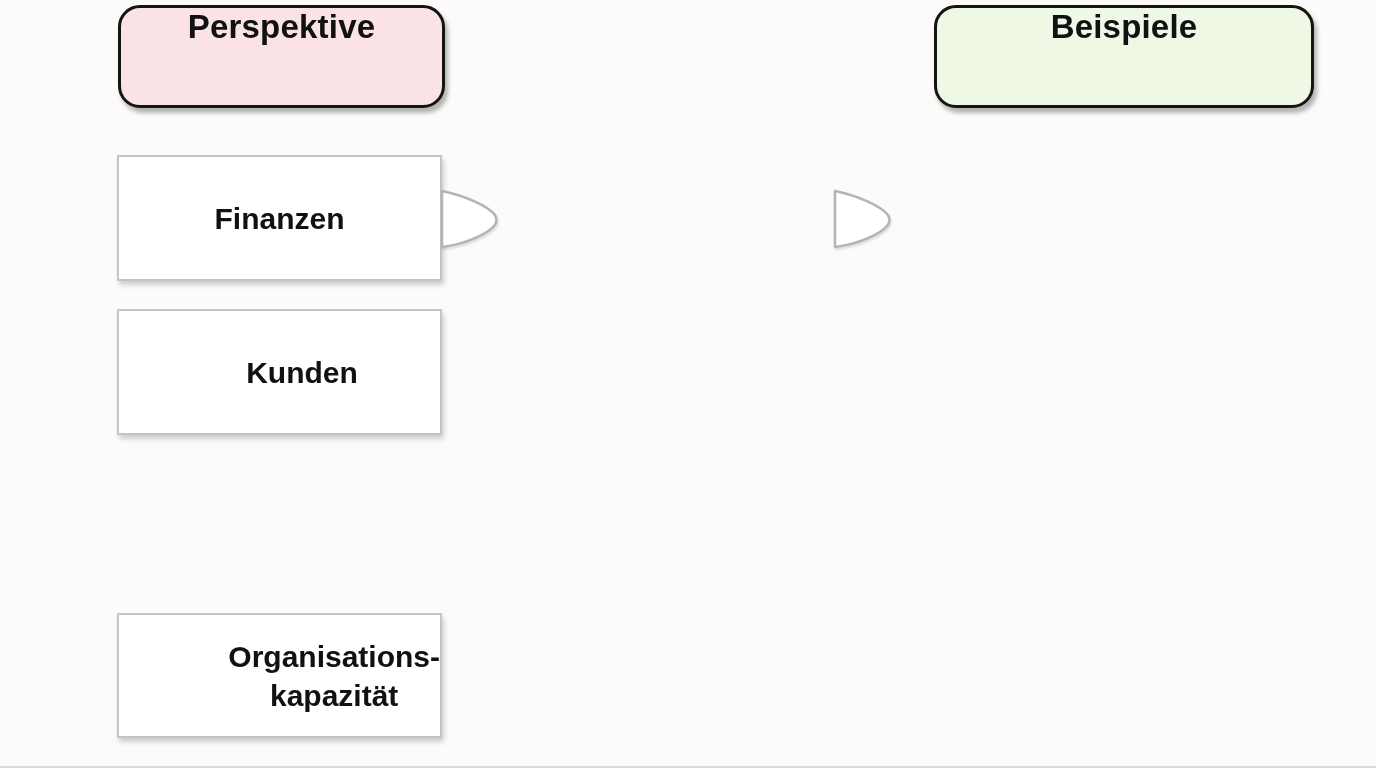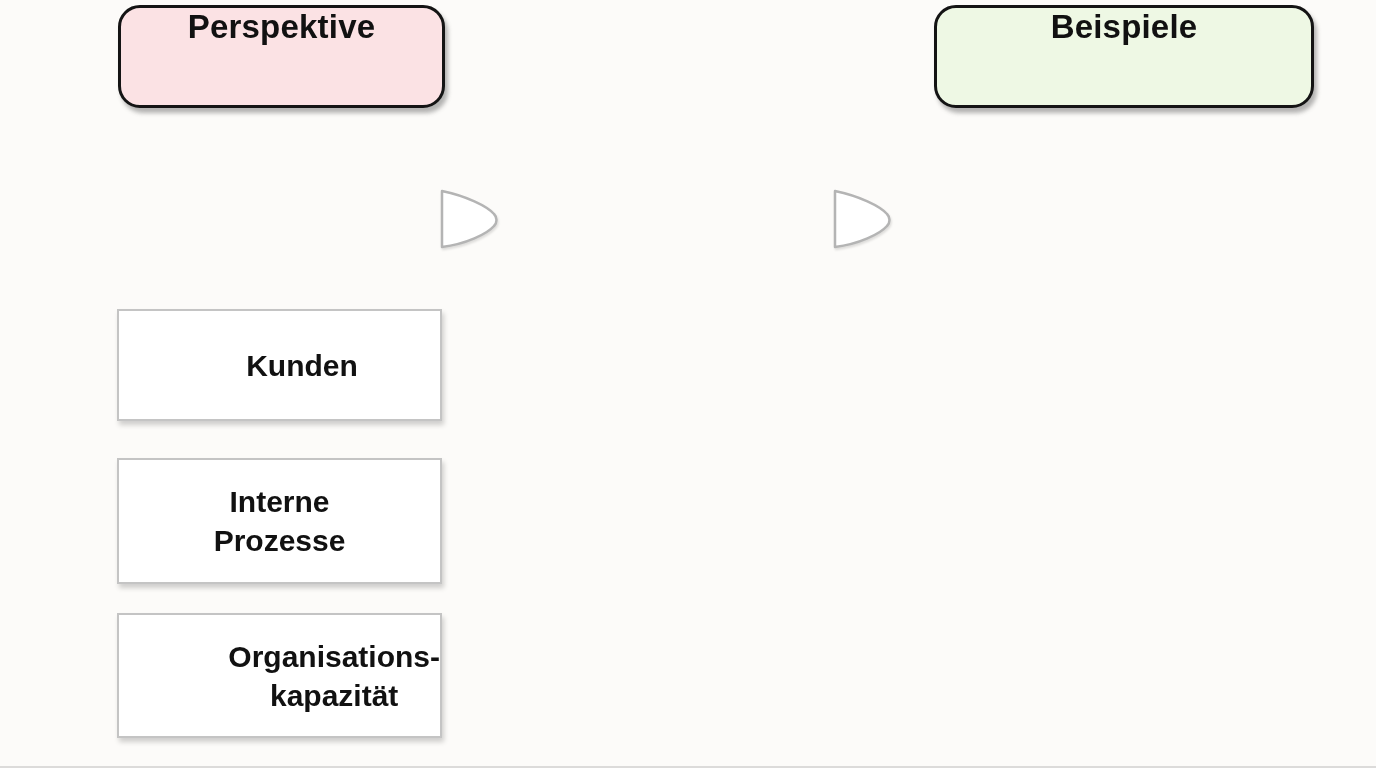--- a/index.html
+++ b/index.html
@@ -50,21 +50,21 @@
     font-weight: 700;
     color: #111111;
     line-height: 1.3;
     box-shadow: 2px 4px 5px rgba(0,0,0,0.18);
   }
   .node-box .label { white-space: pre-line; }
 
   .box-finanzen            { left: 117px; top: 155px; width: 325px; height: 126px; }
   .box-finanzielle         { left: 510px; top: 155px; width: 325px; height: 126px; }
   .box-kapitalrendite      { left: 903px; top: 155px; width: 380px; height: 126px; }
-  .box-kunden              { left: 117px; top: 309px; width: 325px; height: 112px; padding-left: 45px; }
+  .box-kunden              { left: 117px; top: 309px; width: 325px; height: 126px; padding-left: 45px; }
   .box-interne-prozesse    { left: 117px; top: 458px; width: 325px; height: 126px; }
   .box-organisation        { left: 117px; top: 613px; width: 325px; height: 125px; justify-content: flex-end; }
 
   
   .connector {
     position: absolute;
     width: 66px;
     height: 60px;
   }
   .connector-1 { left: 440px; top: 189px; }
@@ -86,43 +86,42 @@
 
   <div class="col-header hdr-perspektive" style="background: rgb(251, 226, 228);">
     <span class="label">Perspektive</span>
   </div>
 
 
   <div class="col-header hdr-beispiele" style="background: rgb(238, 248, 228);">
     <span class="label">Beispiele</span>
   </div>
 
+  <div class="node-box box-finanzen">
+    <span class="label">Finanzen</span>
+  </div>
 
   <div class="connector connector-1">
     <svg width="66" height="60" viewBox="0 0 66 60">
       <path d="M2,2 C26,7 47,17 54,25 A8.5,8.5 0 0 1 54,37 C47,45 26,55 2,58 Z" fill="#ffffff" stroke="#b4b4b4" stroke-width="2.5" stroke-linejoin="round"></path>
     </svg>
   </div>
 
 
   <div class="connector connector-2">
     <svg width="66" height="60" viewBox="0 0 66 60">
       <path d="M2,2 C26,7 47,17 54,25 A8.5,8.5 0 0 1 54,37 C47,45 26,55 2,58 Z" fill="#ffffff" stroke="#b4b4b4" stroke-width="2.5" stroke-linejoin="round"></path>
     </svg>
   </div>
 
 
   <div class="node-box box-kunden">
     <span class="label">Kunden</span>
   </div>
 
-  <div class="node-box box-interne-prozesse">
-    <span class="label">Interne
-Prozesse</span>
-  </div>
 
   <div class="node-box box-organisation">
     <span class="label">Organisations-
 kapazität</span>
   </div>
 
   <div class="bottom-edge-line"></div>
 </div>
 
 </body></html>

